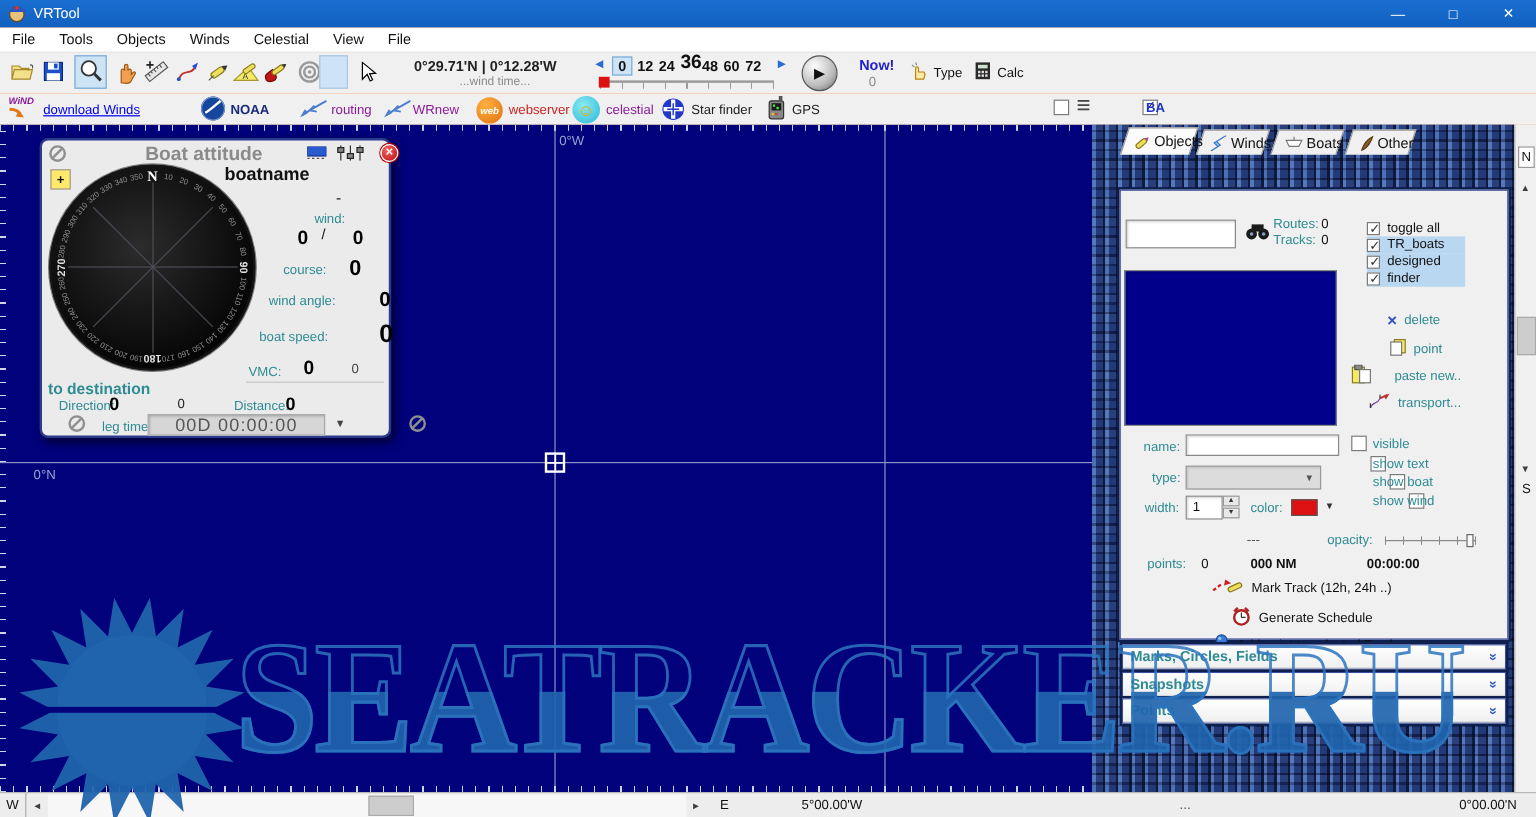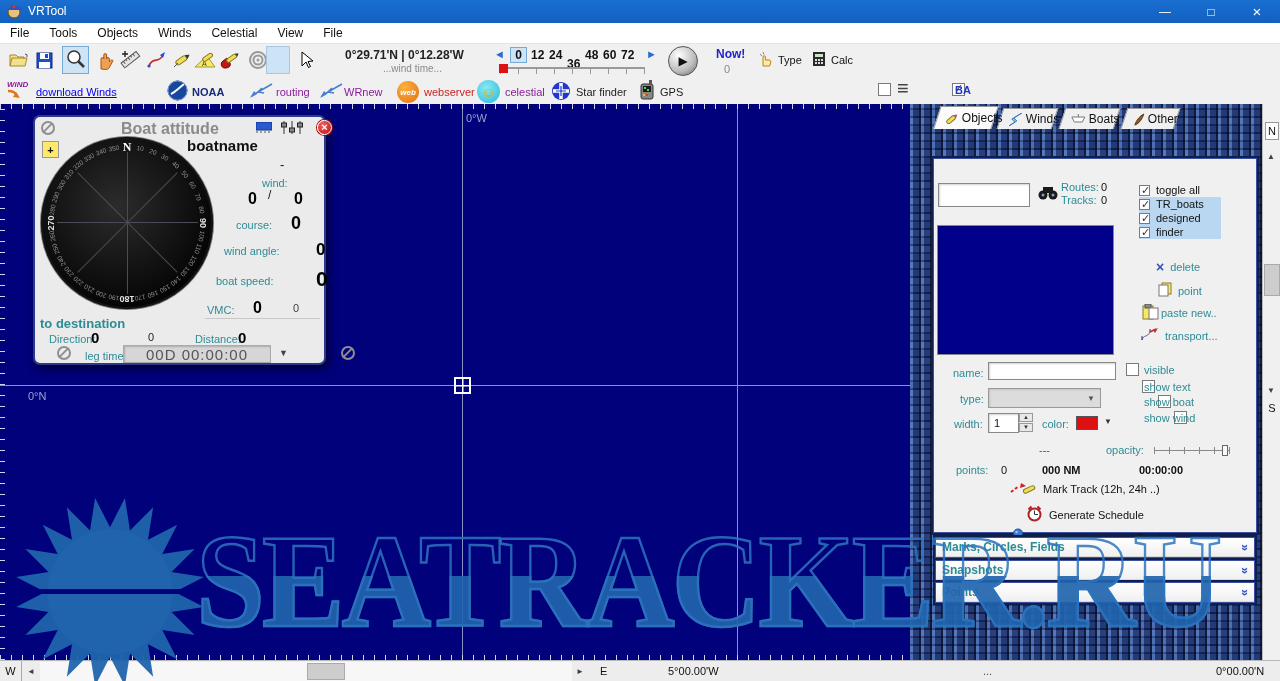--- a/index.html
+++ b/index.html
@@ -188,21 +188,21 @@
           </svg></span>
     </div>
 
     <div class="a b" style="left:345px;top:4px;font-size:12px;color:#222">0°29.71'N  |  0°12.28'W</div>
     <div class="a gray" style="left:383px;top:19px;font-size:10px">...wind time...</div>
 
     <span class="a" style="left:494px;top:4px;color:#2a6ad4;font-size:11px">◄</span>
     <div class="a b" style="left:510px;top:3px;width:17px;text-align:center;background:#cde3f6;border:1px solid #78aad6;font-size:12px">0</div>
     <span class="a b" style="left:531px;top:4px;font-size:12px">12</span>
     <span class="a b" style="left:549px;top:4px;font-size:12px">24</span>
-    <span class="a b" style="left:567px;top:13px;font-size:12px">36</span>
+    <span class="a b" style="left:567px;top:0;font-size:16px">36</span>
     <span class="a b" style="left:585px;top:4px;font-size:12px">48</span>
     <span class="a b" style="left:603px;top:4px;font-size:12px">60</span>
     <span class="a b" style="left:621px;top:4px;font-size:12px">72</span>
     <span class="a" style="left:646px;top:4px;color:#2a6ad4;font-size:11px">►</span>
     <div class="a" style="left:500px;top:23px;width:145px;height:2px;background:#999"></div>
     <div class="a" style="left:500px;top:25px;width:145px;height:5px;background:repeating-linear-gradient(90deg,#999 0 1px,transparent 1px 18px)"></div>
     <div class="a" style="left:499px;top:20px;width:9px;height:9px;background:#d11"></div>
 
     <div class="a flex" style="left:668px;top:2px;width:30px;height:30px;border-radius:50%;background:radial-gradient(circle at 35% 30%,#fff,#bbb 60%,#666);justify-content:center;border:1px solid #555">
       <span style="font-size:12px;color:#111">▶</span>
@@ -484,21 +484,21 @@
           <span class="b" style="color:#2f54c0;font-size:14px;line-height:1">×</span>
           <span class="teal">delete</span>
         </div>
         <div class="a flex" style="left:224px;top:105px;gap:5px">
           <span><svg width="15" height="15">
                 <rect x="4" y="1" width="9" height="11" fill="#f5e96a" stroke="#8a7a20"></rect>
                 <rect x="1" y="3" width="9" height="11" fill="#fff" stroke="#777"></rect>
               </svg></span>
           <span class="teal">point</span>
         </div>
-        <div class="a flex" style="left:208px;top:127px;gap:2px">
+        <div class="a flex" style="left:192px;top:127px;gap:19px">
           <span><svg width="17" height="16">
                 <rect x="1" y="2" width="10" height="13" fill="#f5e96a" stroke="#8a7a20"></rect>
                 <rect x="3" y="0" width="6" height="4" fill="#888" stroke="#555"></rect>
                 <rect x="7" y="4" width="9" height="11" fill="#fff" stroke="#777"></rect>
               </svg></span>
           <span class="teal">paste new..</span>
         </div>
         <div class="a flex" style="left:206px;top:150px;gap:5px">
           <span><svg width="20" height="15">
                 <path d="M2 13 C4 7 7 11 10 5" stroke="#7a4aaa" fill="none"></path>

